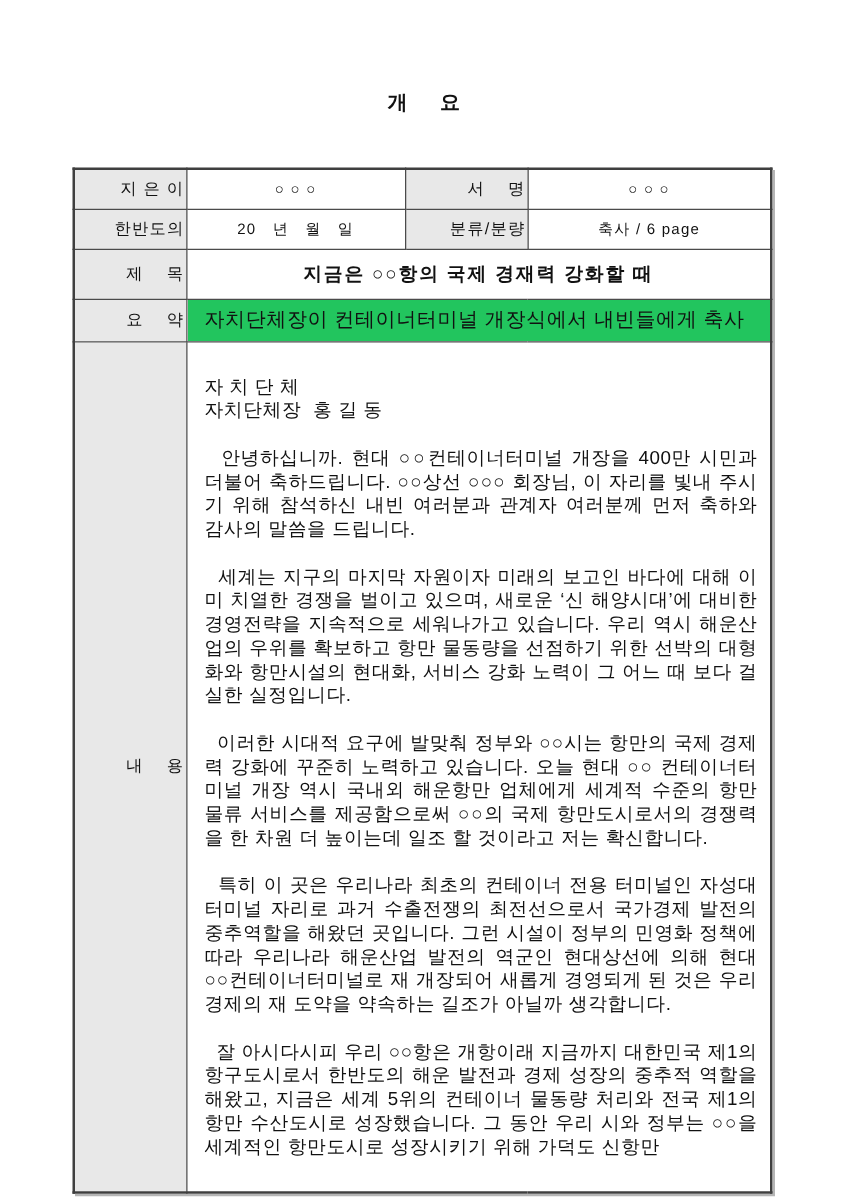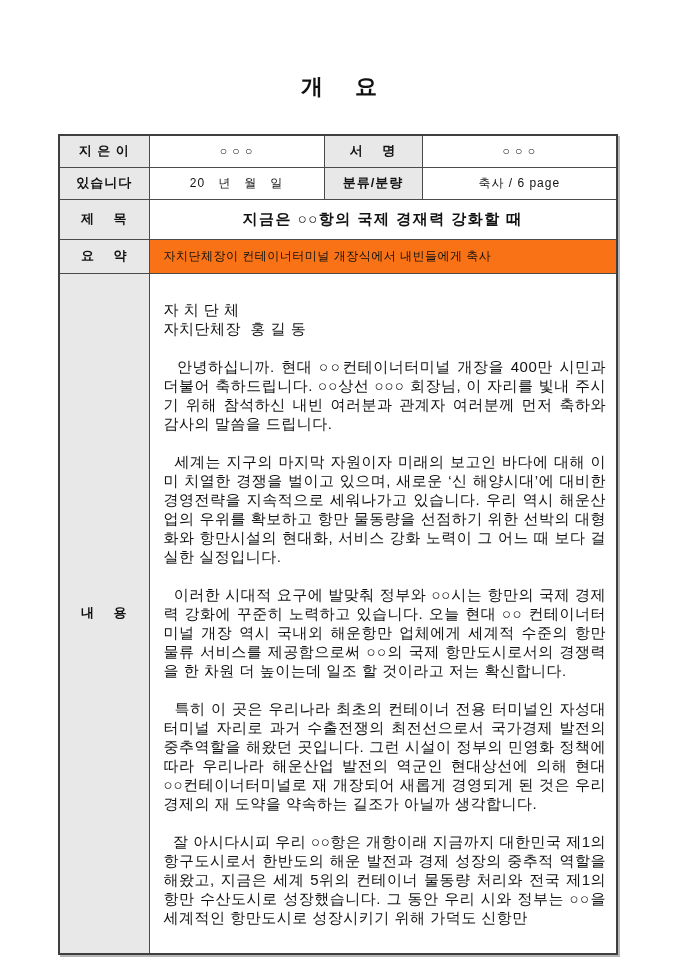--- a/index.html
+++ b/index.html
@@ -13,21 +13,21 @@
     position: relative;
     font-family: "Liberation Sans", "DejaVu Sans", sans-serif;
     color: #111111;
   }
   .doc-title {
     position: absolute;
     top: 72px;
     left: 0;
     width: 100%;
     text-align: center;
-    font-size: 22px;
+    font-size: 16px;
     font-weight: bold;
     letter-spacing: 2px;
     white-space: pre;
     font-family: "Liberation Serif", "DejaVu Serif", serif;
   }
   table.overview {
     position: absolute;
     left: 58px;
     top: 134px;
     width: 558px;
@@ -36,38 +36,38 @@
     border: 2px solid #3f3f3f;
     box-shadow: 2px 2px 0 #b5b5b5;
   }
   table.overview td {
     border: 1px solid #4a4a4a;
     vertical-align: middle;
     overflow: hidden;
   }
   td.lbl {
     background: #e8e8e8;
-    text-align: center;
-    font-weight: bold;
+    text-align: right;
+    font-weight: normal;
     font-size: 13px;
     white-space: pre;
     letter-spacing: 1px;
     margin-left: 48px;
   }
   td.val {
     background: #ffffff;
     text-align: center;
     font-size: 12px;
     white-space: pre;
     letter-spacing: 1px;
   }
   td.val-left {
-    background: #f97316;
+    background: #22c55e;
     text-align: left;
-    font-size: 12px;
+    font-size: 16px;
     padding-left: 14px;
     letter-spacing: 0.5px;
   }
   td.subject {
     background: #ffffff;
     text-align: center;
     font-size: 15px;
     font-weight: bold;
     letter-spacing: 1.5px;
   }
@@ -108,21 +108,21 @@
     <col style="width:195px">
   </colgroup>
   <tbody>
     <tr class="r1">
       <td class="lbl">지 은 이</td>
       <td class="val">○ ○ ○</td>
       <td class="lbl">서    명</td>
       <td class="val">○ ○ ○</td>
     </tr>
     <tr class="r2">
-      <td class="lbl">있습니다</td>
+      <td class="lbl">한반도의</td>
       <td class="val">20   년   월   일</td>
       <td class="lbl">분류/분량</td>
       <td class="val">축사 / 6 page</td>
     </tr>
     <tr class="r3">
       <td class="lbl">제    목</td>
       <td class="subject" colspan="3">지금은 ○○항의 국제 경재력 강화할 때</td>
     </tr>
     <tr class="r4">
       <td class="lbl">요    약</td>

